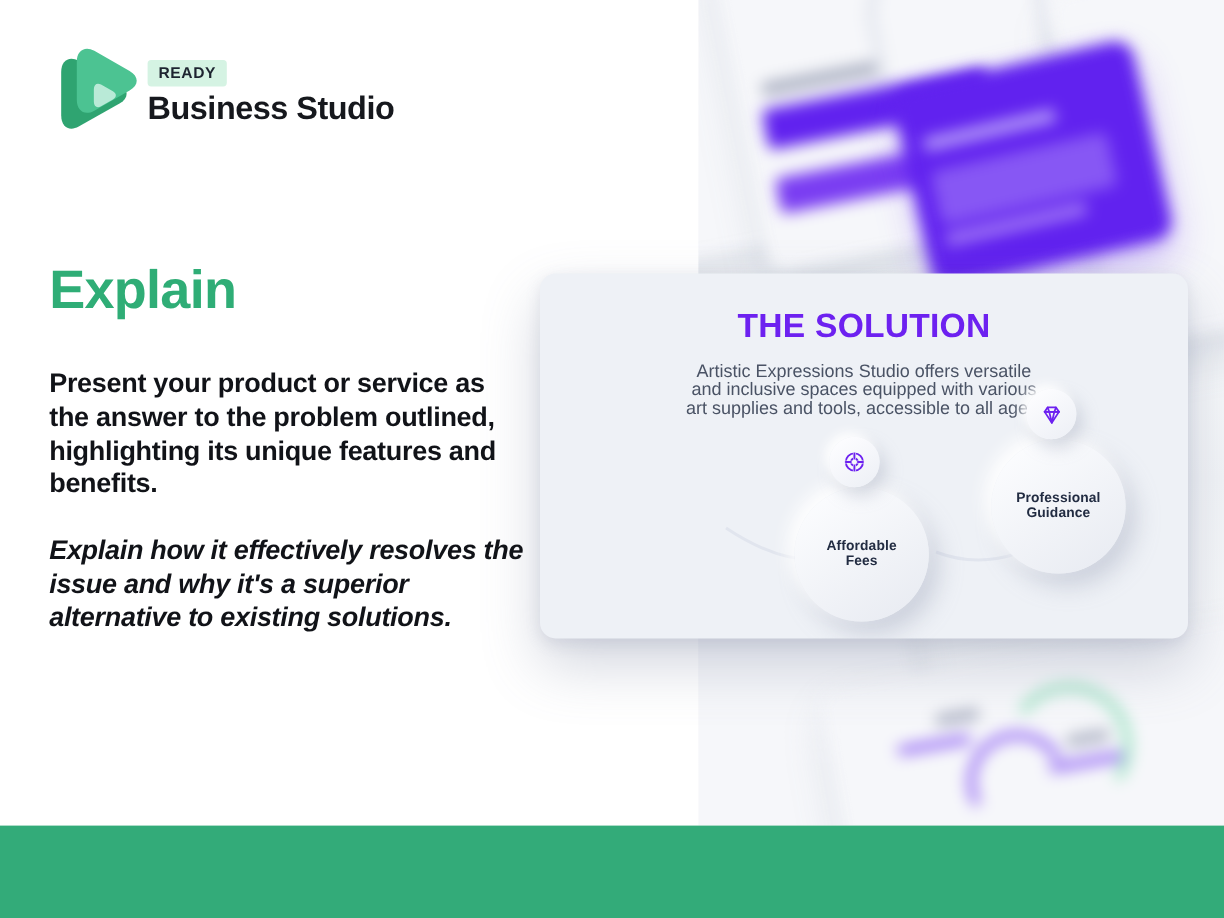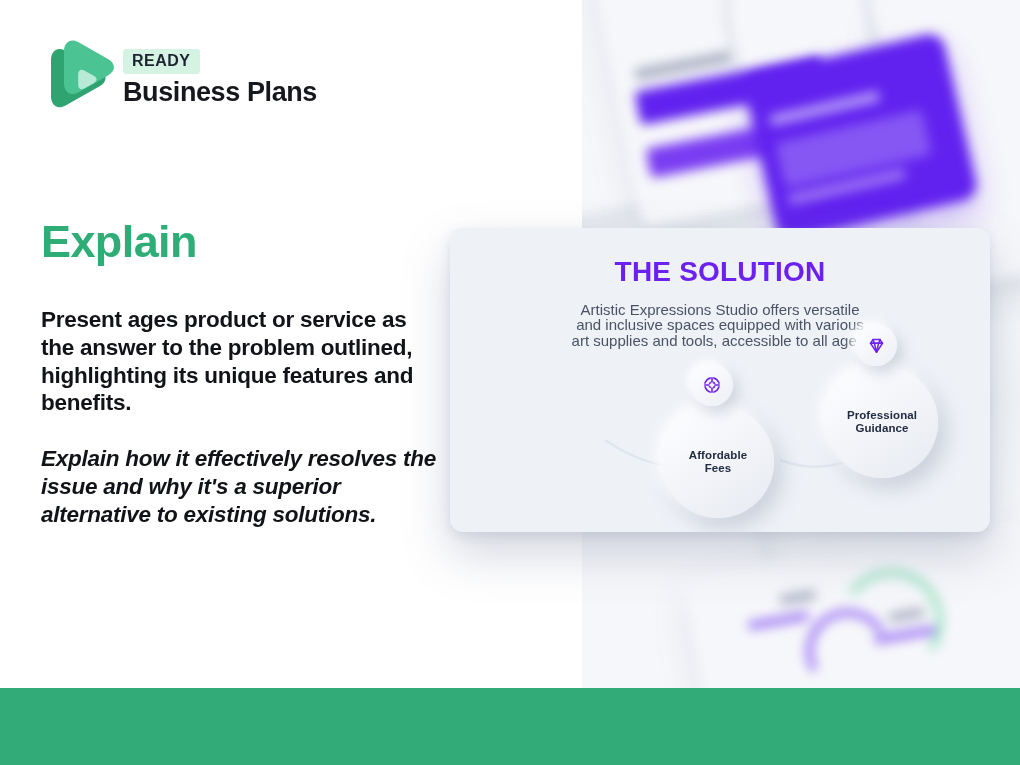--- a/index.html
+++ b/index.html
@@ -80,21 +80,21 @@
     display:flex; align-items:center; justify-content:center;
   }
   .connector { position:absolute; pointer-events:none; }
 
   
   .logo-wrap { position:absolute; left:41px; top:38px; display:flex; align-items:center; }
   .logo-mark { position:relative; width:74px; height:80px; margin-right:8px; }
   .logo-text { display:flex; flex-direction:column; }
   .ready-badge {
     align-self:flex-start; background:#d5f3e3; color:#1d2430;
-    font-size:16px; font-weight:bold; letter-spacing:.5px;
+    font-size:13px; font-weight:bold; letter-spacing:.5px;
     padding:3px 9px 4px; border-radius:3px; margin-bottom:3px;
   }
   .brand-name { font-size:27px; font-weight:bold; color:#16181d; letter-spacing:-.4px; }
 
   .headline {
     position:absolute; left:41px; top:216px;
     font-size:45px; font-weight:bold; color:#2fad76; letter-spacing:-.6px;
   }
   .body-1 {
     position:absolute; left:41px; top:306px; width:400px;
@@ -195,22 +195,22 @@
   <div class="logo-wrap">
     <div class="logo-mark">
       <svg width="74" height="80" viewBox="0 0 74 80">
         <path d="M10 22c0-9.4 6.7-13.6 14.6-9.2l34 19.2c7.9 4.5 7.9 11.8 0 16.3l-34 19.2C16.7 71.9 10 67.7 10 58.3z" fill="#2fa471"></path>
         <path d="M23 13.5c0-9.4 6.7-13.6 14.6-9.2l29.4 16.8c7.9 4.5 7.9 11.8 0 16.3L37.6 54.2C29.7 58.7 23 54.5 23 45.1z" fill="#4cc392"></path>
         <path d="M37.2 36.3c0-3.9 2.7-5.6 6-3.8l9.9 5.6c3.3 1.9 3.3 4.9 0 6.8l-9.9 5.6c-3.3 1.9-6 .2-6-3.7z" fill="#b9ead7"></path>
       </svg>
     </div>
     <div class="logo-text">
       <span class="ready-badge">READY</span>
-      <span class="brand-name">Business Plans</span>
+      <span class="brand-name">Business Studio</span>
     </div>
   </div>
 
   <div class="headline">Explain</div>
-  <div class="body-1">Present ages product or service as the answer to the problem outlined, highlighting its unique features and benefits.</div>
+  <div class="body-1">Present your product or service as the answer to the problem outlined, highlighting its unique features and benefits.</div>
   <div class="body-2">Explain how it effectively resolves the issue and why it's a superior alternative to existing solutions.</div>
 
   <div class="footer-bar"></div>
 </div>
 
 </body></html>

